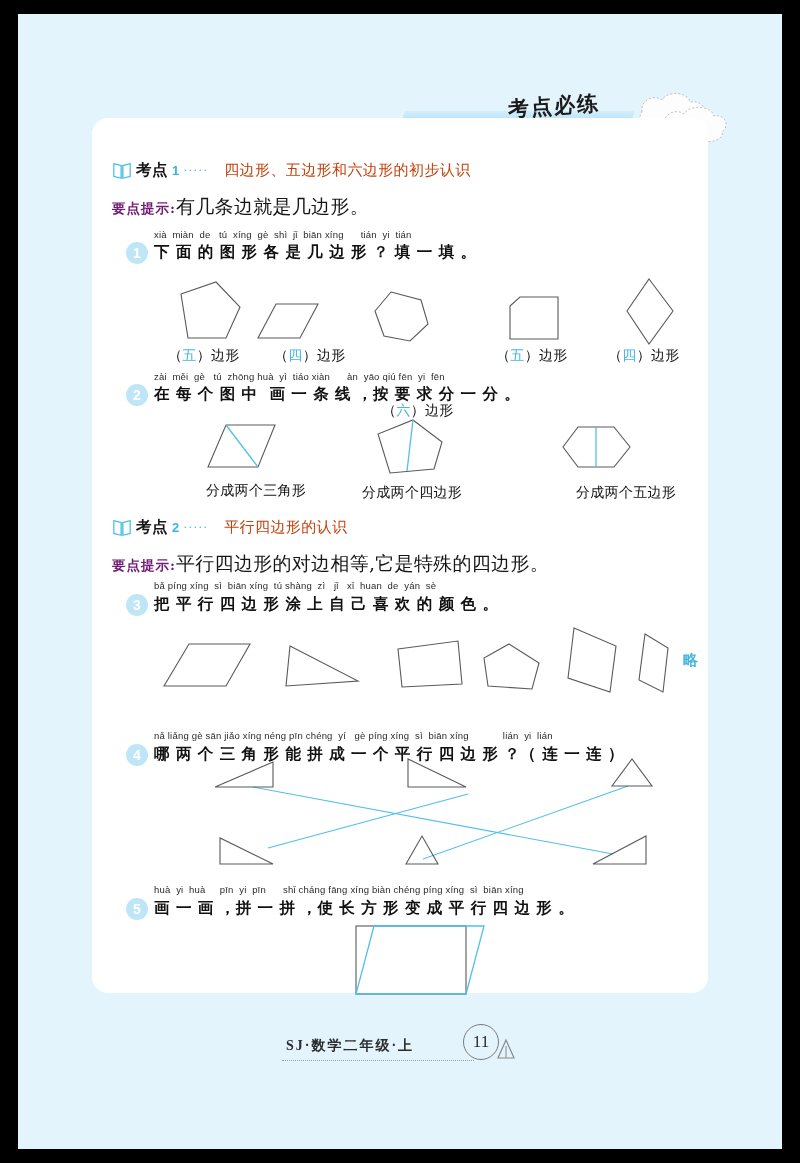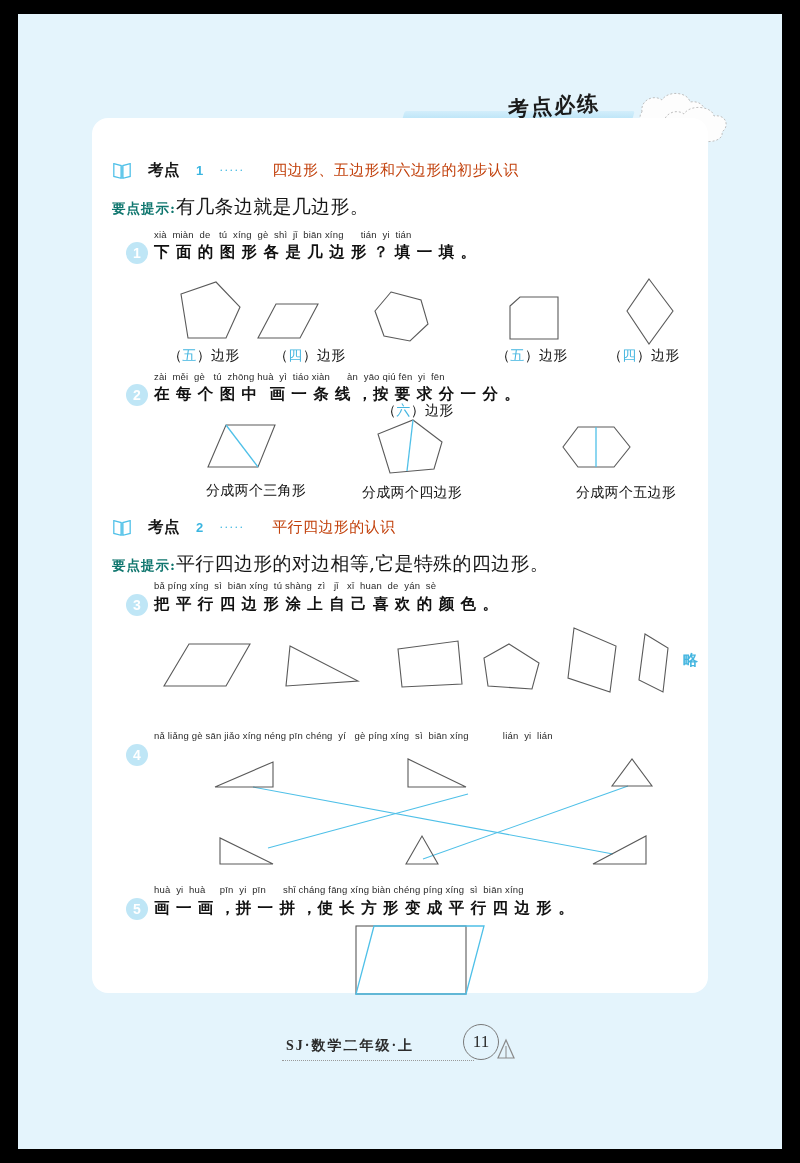--- a/index.html
+++ b/index.html
@@ -36,29 +36,29 @@
   .hdr-title {
     position:absolute; left:490px; top:78px;
     font-family:"DejaVu Serif", serif;
     font-weight:700; font-size:21px; color:#1b1b1b;
     letter-spacing:2px;
     transform: rotate(-4deg);
   }
   .clouds { position:absolute; left:612px; top:72px; }
 
   
-  .kd { position:absolute; display:flex; align-items:center; gap:16px; }
+  .kd { position:absolute; display:flex; align-items:center; gap:4px; }
   .kd-icon { width:20px; height:20px; }
   .kd-word { font-family:"DejaVu Serif",serif; font-weight:700; font-size:15.5px; color:#161616; letter-spacing:0.5px;}
   .kd-num  { font-family:"Liberation Sans",sans-serif; font-size:13px; color:#3ab5e0; font-weight:700;}
   .kd-dash { color:#3ab5e0; font-size:12px; letter-spacing:1px; margin-right:12px;}
   .kd-txt  { font-family:"DejaVu Serif",serif; font-size:15px; color:#c2410c; letter-spacing:0.4px;}
 
   .tip { position:absolute; display:flex; align-items:baseline; }
-  .tip-lbl { font-family:"DejaVu Serif",serif; font-weight:700; font-size:13.5px; color:#0f766e; letter-spacing:1px;}
+  .tip-lbl { font-family:"DejaVu Serif",serif; font-weight:700; font-size:13.5px; color:#701a75; letter-spacing:1px;}
   .tip-txt { font-family:"DejaVu Serif",serif; font-size:19px; color:#161616; letter-spacing:0.3px;}
 
   
   .qnum {
     position:absolute; width:22px; height:22px; border-radius:50%;
     background:#bfe6f6; color:#ffffff;
     font-family:"Liberation Sans",sans-serif; font-size:14px; font-weight:700;
     display:flex; align-items:center; justify-content:center;
   }
   .pinyin {
@@ -207,20 +207,21 @@
     <polygon class="shape" points="380,635 440,627 444,670 384,673"></polygon>
     <polygon class="shape" points="491,630 521,649 514,675 470,672 466,644"></polygon>
     <polygon class="shape" points="556,614 598,632 592,678 550,664"></polygon>
     <polygon class="shape" points="627,620 650,634 645,678 621,666"></polygon>
   </svg>
 
   <div class="lue" style="left:665px; top:637px;">略</div>
 
   <div class="qnum" style="left:108px; top:730px;">4</div>
   <div class="pinyin" style="left:136px; top:716px;">nǎ liǎng gè sān jiǎo xíng néng pīn chéng  yí   gè píng xíng  sì  biān xíng            lián  yi  lián</div>
+  <div class="qtext" style="left:136px; top:730px;">哪 两 个 三 角 形 能 拼 成 一 个 平 行 四 边 形 ？（ 连 一 连 ）</div>
 
   <svg style="left:0; top:0;" width="764" height="1135">
 
     <line class="link" x1="235" y1="773" x2="595" y2="840"></line>
     <line class="link" x1="250" y1="834" x2="450" y2="780"></line>
     <line class="link" x1="405" y1="845" x2="610" y2="772"></line>
 
     <polygon class="shape" points="197,773 255,773 255,748"></polygon>
     <polygon class="shape" points="390,773 448,773 390,745"></polygon>
     <polygon class="shape" points="594,772 634,772 614,745"></polygon>

